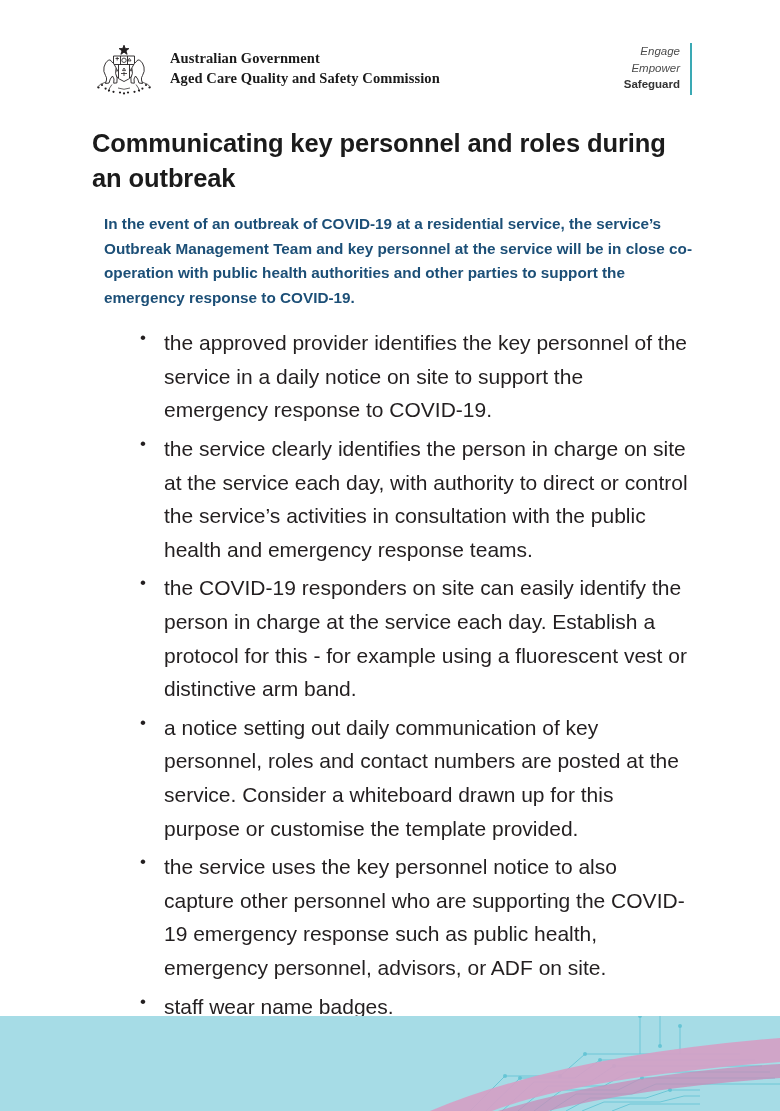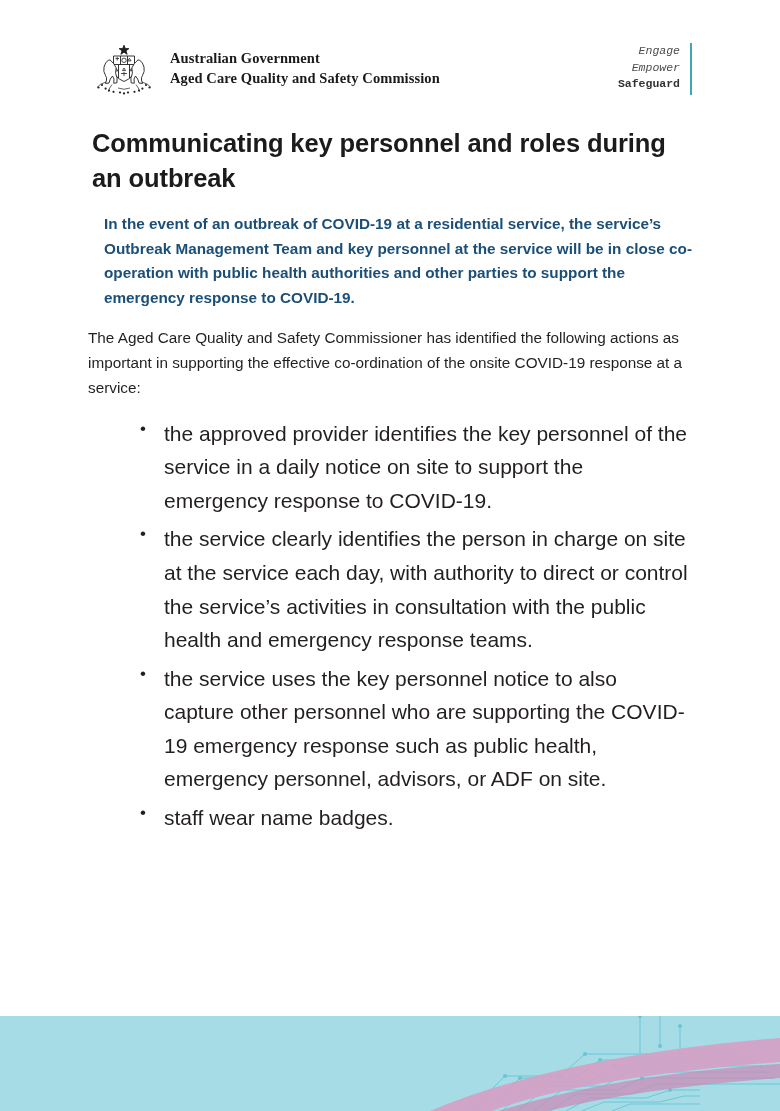--- a/index.html
+++ b/index.html
@@ -68,21 +68,20 @@
 
   .tagline {
     position: absolute;
     right: 0;
     top: 1px;
     text-align: right;
     padding-right: 10px;
     border-right: 2px solid #3aa9b4;
     height: 52px;
     box-sizing: border-box;
-    font-family: Liberation Mono, monospace;
   }
   .tagline div {
     font-size: 11.5px;
     color: #4c4c4c;
     line-height: 1.45;
     font-style: italic;
   }
   .tagline .t1 { font-weight: normal; }
   .tagline .t2 { font-weight: normal; }
   .tagline .t3 { font-weight: bold; font-style: normal; color: #333333; }
@@ -217,24 +216,25 @@
       <div class="t1">Engage</div>
       <div class="t2">Empower</div>
       <div class="t3">Safeguard</div>
     </div>
 
   </div>
 
   <div class="content">
     <h1 class="title">Communicating key personnel and roles during an outbreak</h1>
     <p class="lede">In the event of an outbreak of COVID-19 at a residential service, the service’s Outbreak Management Team and key personnel at the service will be in close co-operation with public health authorities and other parties to support the emergency response to COVID-19.</p>
-    <p class="intro">The Aged Care Quality and Safety Commissioner has identified the following actions as important in supporting the effective co-ordination of the onsite COVID-19 response at a service:</p>
     <ul class="actions">
       <li>the approved provider identifies the key personnel of the service in a daily notice on site to support the emergency response to COVID-19.</li>
       <li>the service clearly identifies the person in charge on site at the service each day, with authority to direct or control the service’s activities in consultation with the public health and emergency response teams.</li>
+      <li>the COVID-19 responders on site can easily identify the person in charge at the service each day. Establish a protocol for this - for example using a fluorescent vest or distinctive arm band.</li>
+      <li>a notice setting out daily communication of key personnel, roles and contact numbers are posted at the service. Consider a whiteboard drawn up for this purpose or customise the template provided.</li>
       <li>the service uses the key personnel notice to also capture other personnel who are supporting the COVID-19 emergency response such as public health, emergency personnel, advisors, or ADF on site.</li>
       <li>staff wear name badges.</li>
     </ul>
   </div>
 
   <div class="footer">
     <svg viewBox="0 0 780 95" width="780" height="95" preserveAspectRatio="none" aria-hidden="true">
       <rect x="0" y="0" width="780" height="95" fill="#a6dce6"></rect>
       <g stroke="#62c3d4" stroke-width="1" fill="none" opacity="0.85">
         <path d="M470 95 L505 60 L560 60 L585 38 L700 38"></path>

